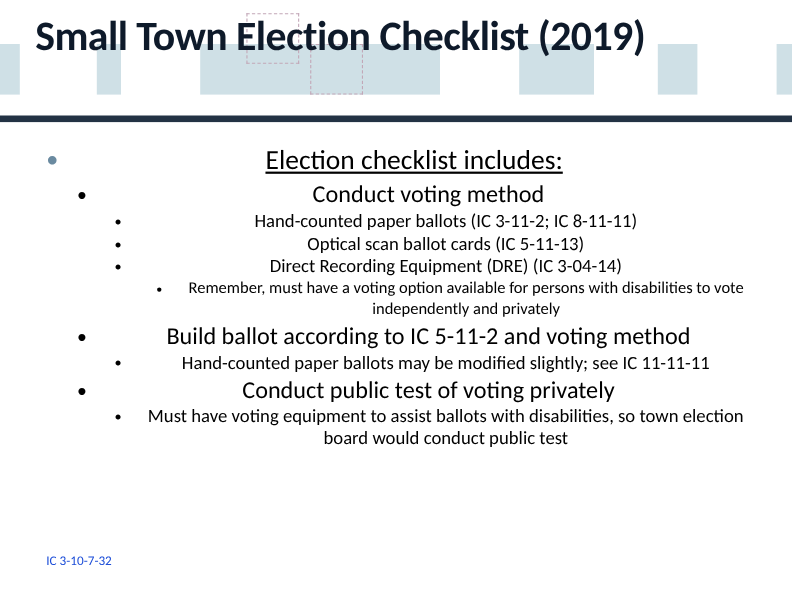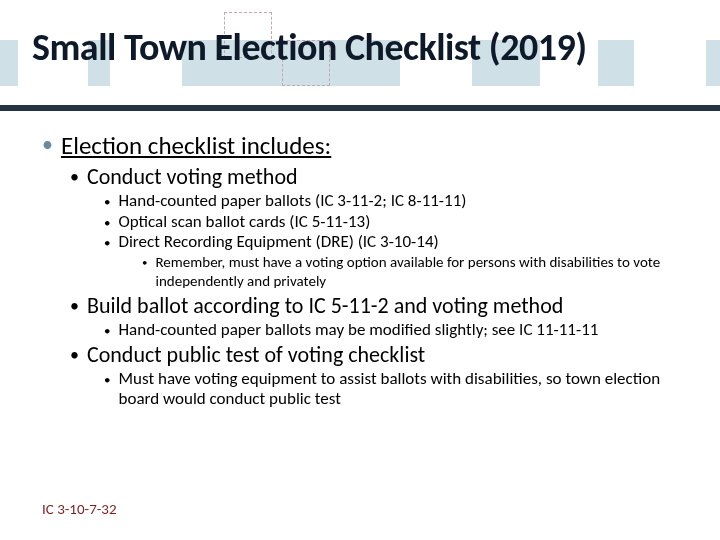--- a/index.html
+++ b/index.html
@@ -39,21 +39,21 @@
     position: absolute;
     left: 0; right: 0;
     top: 105px;
     height: 6px;
     background: #233244;
   }
 
   
   .title {
     position: absolute;
-    top: 24px;
+    top: 10px;
     left: 32px;
     right: 20px;
     font-size: 38px;
     font-weight: 700;
     color: #0e1a2a;
     z-index: 2;
     letter-spacing: -0.5px;
   }
 
   
@@ -69,41 +69,41 @@
 
   .bullet {
     display: flex;
     align-items: flex-start;
   }
   .bullet .dot {
     flex: 0 0 auto;
     margin-right: 8px;
     line-height: 1;
   }
-  .bullet .txt { flex: 1 1 auto; }
+  .bullet .txt { flex: 1 1 auto; text-align: center; }
 
   .lvl1 { font-size: 25px; margin-left: 0; margin-bottom: 2px; }
   .lvl1 .dot { color: #6a8aa0; font-size: 22px; margin-top: 4px; }
   .lvl1 .underline { text-decoration: underline; }
 
   .lvl2 { font-size: 22px; margin-left: 28px; margin-bottom: 1px; }
   .lvl2 .dot { color: #000; font-size: 18px; margin-top: 5px; }
 
   .lvl3 { font-size: 17px; margin-left: 62px; margin-bottom: 0px; line-height: 1.22; }
   .lvl3 .dot { color: #000; font-size: 13px; margin-top: 4px; }
 
   .lvl4 { font-size: 15px; margin-left: 100px; margin-bottom: 2px; line-height: 1.22; }
   .lvl4 .dot { color: #000; font-size: 11px; margin-top: 4px; }
 
   .footer-ref {
     position: absolute;
     left: 42px;
     bottom: 22px;
-    font-size: 15px;
-    color: #7f1d1d;
+    font-size: 12px;
+    color: #1d4ed8;
   }
 </style>
 </head>
 <body>
 
 <div class="header-bg">
   <div class="band"></div>
   <div class="tile" style="left:18px; top:36px; width:70px; height:52px;"></div>
   <div class="tile" style="left:110px; top:36px; width:72px; height:52px;"></div>
   <div class="dash-box" style="left:224px; top:12px; width:48px; height:46px;"></div>
@@ -130,39 +130,39 @@
     <li class="bullet lvl3">
       <span class="dot">•</span>
       <span class="txt">Hand-counted paper ballots (IC 3-11-2; IC 8-11-11)</span>
     </li>
     <li class="bullet lvl3">
       <span class="dot">•</span>
       <span class="txt">Optical scan ballot cards (IC 5-11-13)</span>
     </li>
     <li class="bullet lvl3">
       <span class="dot">•</span>
-      <span class="txt">Direct Recording Equipment (DRE) (IC 3-10-14)</span>
+      <span class="txt">Direct Recording Equipment (DRE) (IC 3-04-14)</span>
     </li>
     <li class="bullet lvl4">
       <span class="dot">•</span>
       <span class="txt">Remember, must have a voting option available for persons with disabilities to vote independently and privately</span>
     </li>
 
     <li class="bullet lvl2">
       <span class="dot">•</span>
       <span class="txt">Build ballot according to IC 5-11-2 and voting method</span>
     </li>
     <li class="bullet lvl3">
       <span class="dot">•</span>
       <span class="txt">Hand-counted paper ballots may be modified slightly; see IC 11-11-11</span>
     </li>
 
     <li class="bullet lvl2">
       <span class="dot">•</span>
-      <span class="txt">Conduct public test of voting checklist</span>
+      <span class="txt">Conduct public test of voting privately</span>
     </li>
     <li class="bullet lvl3">
       <span class="dot">•</span>
       <span class="txt">Must have voting equipment to assist ballots with disabilities, so town election board would conduct public test</span>
     </li>
   </ul>
 </div>
 
 <div class="footer-ref">IC 3-10-7-32</div>
 

